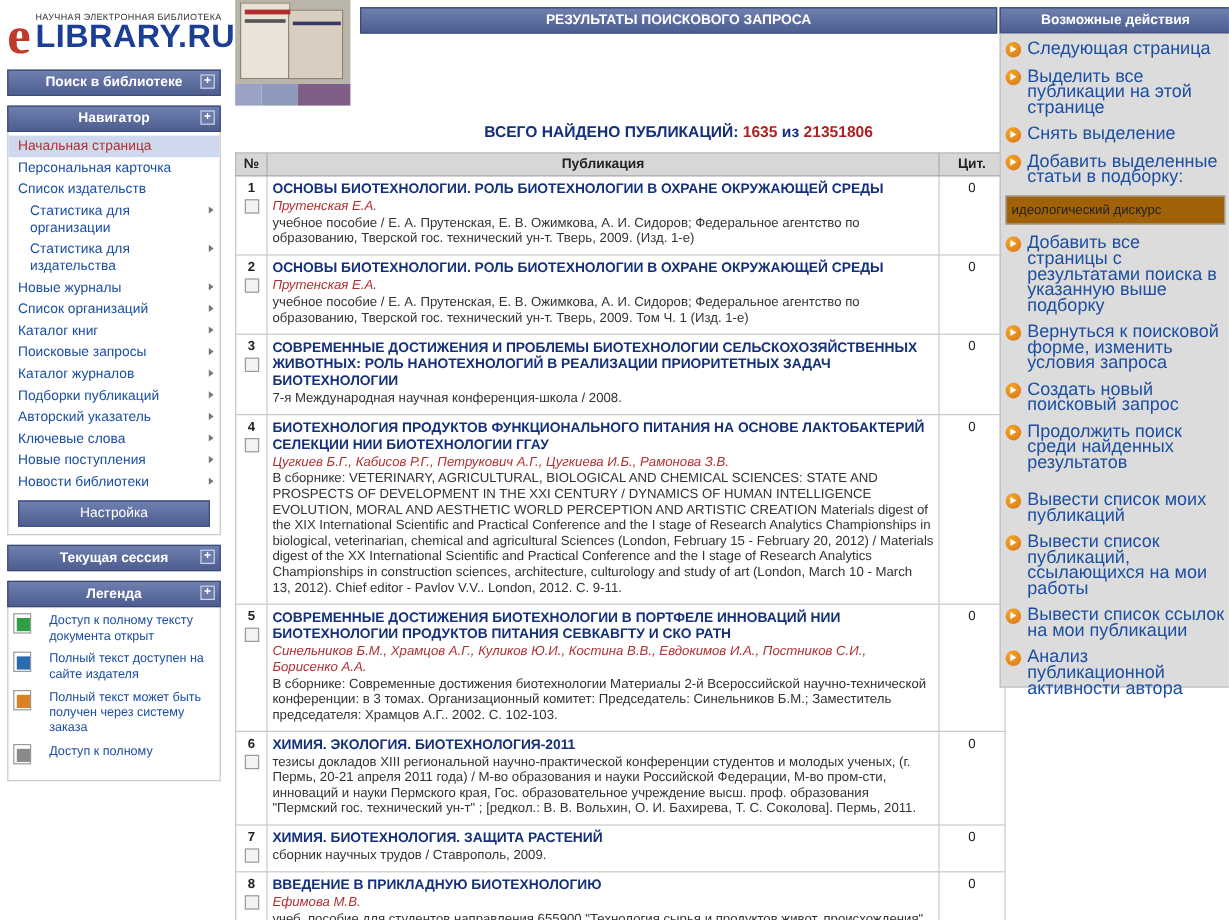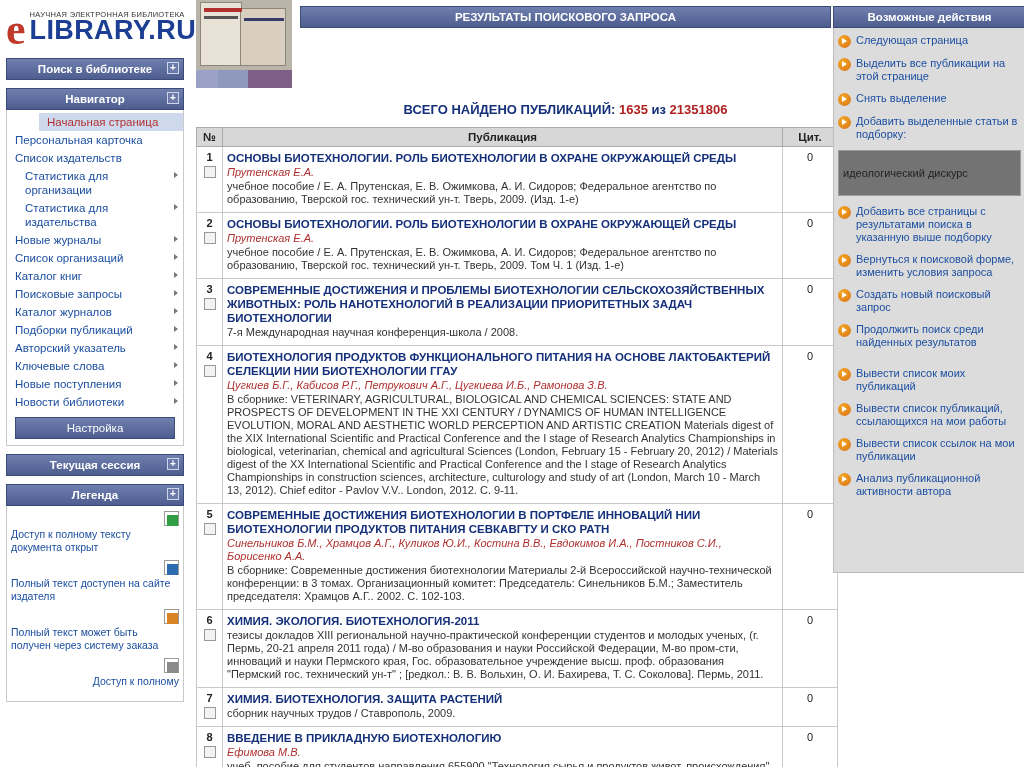--- a/index.html
+++ b/index.html
@@ -91,21 +91,20 @@
     padding: 2px 14px 2px 8px;
     font-size: 11.5px;
     color: #1c4fa1;
     cursor: pointer;
     line-height: 14px;
   }
   .nav-item.sel {
     background: #cfd9ee;
     color: #b03030;
     font-weight: normal;
-    margin-left: 32px;
   }
   .nav-item.indent { padding-left: 18px; }
   .nav-item .arrow {
     position: absolute;
     right: 5px; top: 5px;
     width: 0; height: 0;
     border-left: 4px solid #777;
     border-top: 3px solid transparent;
     border-bottom: 3px solid transparent;
   }
@@ -121,24 +120,23 @@
   }
   .legend-box {
     margin: 0 6px;
     border-left: 1px solid #c9c9c9;
     border-right: 1px solid #c9c9c9;
     border-bottom: 1px solid #c9c9c9;
     padding: 5px 4px 6px 4px;
   }
   .legend-row {
     display: flex;
-    gap: 2px;
+    gap: 15px;
     margin-bottom: 7px;
-    align-items: flex-end;
-    flex-direction: column;
+    align-items: flex-start;
   }
   .legend-ico {
     width: 15px; height: 17px;
     flex: 0 0 15px;
     border: 1px solid #999;
     background: #fff;
     position: relative;
   }
   .legend-ico::after {
     content: "";
@@ -337,32 +335,32 @@
   .act-ico::after {
     content: "";
     position: absolute;
     left: 4px; top: 3px;
     width: 0; height: 0;
     border-left: 5px solid #fff;
     border-top: 3.5px solid transparent;
     border-bottom: 3.5px solid transparent;
   }
   .act-txt {
-    font-size: 11px;
+    font-size: 15px;
     color: #1c4fa1;
     line-height: 13px;
     cursor: pointer;
   }
   .act-input {
     width: 100%;
     font-size: 11px;
     font-family: "Liberation Sans", sans-serif;
-    padding: 16px 4px;
+    padding: 5px 4px;
     border: 1px solid #9a9a9a;
-    background: #737373;
+    background: #a16207;
     color: #222;
     margin: 0 0 9px 0;
   }
 </style>
 </head>
 <body>
 
 <div class="page">
 
   <div class="left-col">

